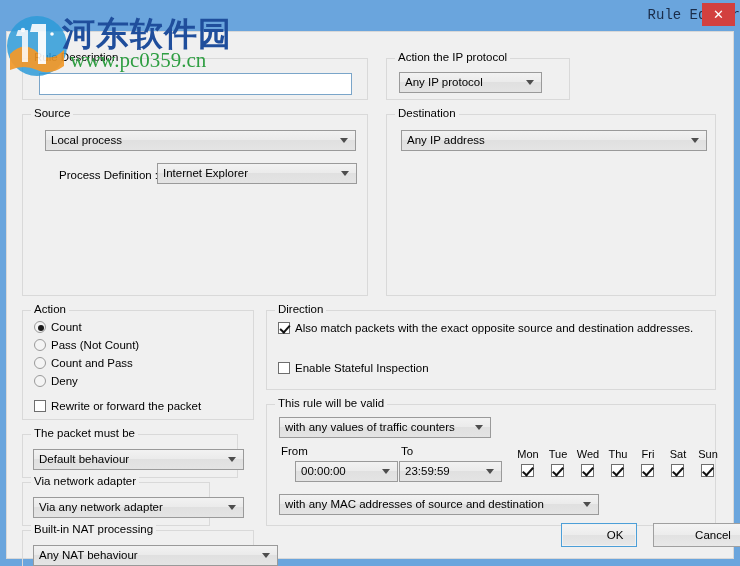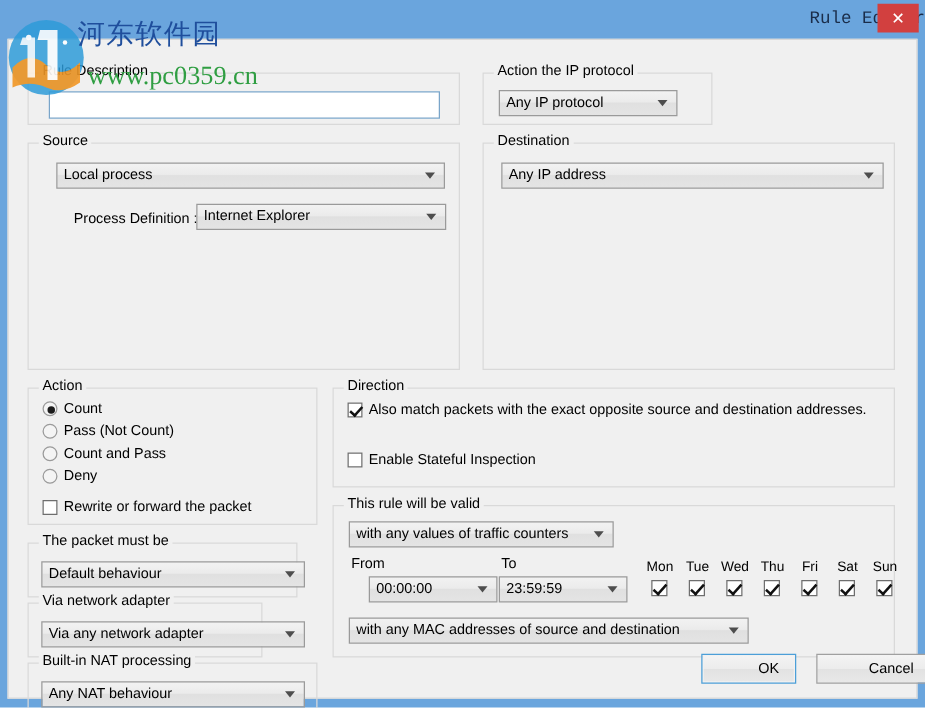--- a/index.html
+++ b/index.html
@@ -238,22 +238,22 @@
 
   
   .wm { position: absolute; pointer-events: none; }
   .wm-logo {
     left: 4px; top: 14px;
     width: 66px; height: 64px;
     opacity: .92;
   }
   .wm-cn {
     left: 62px; top: 12px;
-    font-size: 22px;
-    font-weight: normal;
+    font-size: 33px;
+    font-weight: bold;
     color: #1f4e9c;
     letter-spacing: 1px;
     font-family: "DejaVu Sans", sans-serif;
     white-space: nowrap;
   }
   .wm-url {
     left: 70px; top: 48px;
     font-size: 21px;
     font-weight: normal;
     color: #2f9e42;
@@ -410,21 +410,21 @@
     <div class="gb" style="left:15px; top:450px; width:188px; height:44px;">
       <span class="gb-title">Via network adapter</span>
       <div class="combo" style="left:10px; top:14px; width:211px; height:21px;">
         <span class="cv">Via any network adapter</span>
         <span class="arrow"></span>
       </div>
     </div>
 
     <div class="gb" style="left:15px; top:498px; width:232px; height:44px;">
       <span class="gb-title">Built-in NAT processing</span>
-      <div class="combo" style="left:10px; top:14px; width:211px; height:21px;">
+      <div class="combo" style="left:10px; top:14px; width:245px; height:21px;">
         <span class="cv">Any NAT behaviour</span>
         <span class="arrow"></span>
       </div>
     </div>
 
     <div class="btn default" style="left:554px; top:491px; width:76px;">OK</div>
     <div class="btn" style="left:646px; top:491px; width:92px;padding-left:28px;">Cancel</div>
 
   </div>
 

